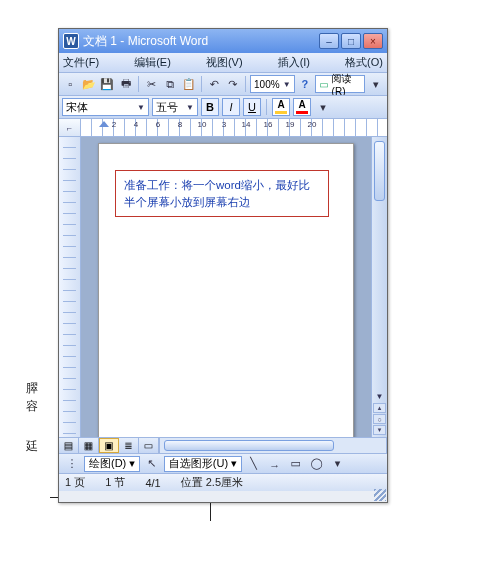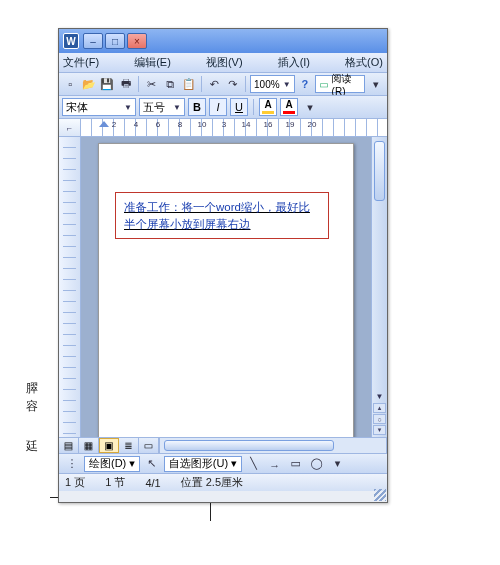--- a/index.html
+++ b/index.html
@@ -16,40 +16,40 @@
   .menubar { background: linear-gradient(#e8effc,#c9d9f5); border-bottom: 1px solid #9fb7e2; padding: 2px 4px; display:flex; flex-wrap:wrap; gap:2px 8px; font-size:11px; color:#123;justify-content:space-between; }
   .menubar span { cursor: default; }
   
   .toolbar { background: linear-gradient(#e6eefb,#c6d7f3); border-bottom: 1px solid #9fb7e2; padding: 2px 3px; display:flex; align-items:center; gap:2px; flex-wrap:nowrap; overflow:hidden; }
   .tbtn { width: 18px; height: 18px; border: 1px solid transparent; border-radius: 2px; display:flex; align-items:center; justify-content:center; font-size: 11px; color:#334; }
   .tsep { width:1px; height:16px; background:#9fb7e2; margin:0 2px; }
   .zoombox, .readbox { height:18px; border:1px solid #7aa0e0; background:#fff; display:flex; align-items:center; padding:0 3px; font-size:10px; gap:3px;}
   .zoombox span.arrow, .readbox span.arrow, .fontbox span.arrow, .sizebox span.arrow { font-size:8px; color:#335; }
   
   .fmtbar { background: linear-gradient(#e6eefb,#c6d7f3); border-bottom:1px solid #9fb7e2; padding:2px 3px; display:flex; align-items:center; gap:3px; overflow:hidden;}
-  .fontbox { height:18px; width:74px; border:1px solid #7aa0e0; background:#fff; display:flex; align-items:center; padding:0 3px; font-size:11px; justify-content:space-between;}
+  .fontbox { height:18px; width:87px; border:1px solid #7aa0e0; background:#fff; display:flex; align-items:center; padding:0 3px; font-size:11px; justify-content:space-between;}
   .sizebox { height:18px; width:46px; border:1px solid #7aa0e0; background:#fff; display:flex; align-items:center; padding:0 3px; font-size:11px; justify-content:space-between;}
   .fmtbtn { width:18px; height:18px; border:1px solid #7aa0e0; background:#e8f0ff; display:flex; align-items:center; justify-content:center; font-size:11px; }
   .colorbox { width:18px; height:18px; border:1px solid #7aa0e0; background:#fff; position:relative; }
   .colorbox .A { position:absolute; top:0; left:0; right:0; text-align:center; font-size:10px; font-weight:bold; color:#000;}
   .colorbox .bar { position:absolute; bottom:1px; left:2px; right:2px; height:3px; }
   
   .ruler { height:18px; background:linear-gradient(#f7fbff,#dbe6f7); border-bottom:1px solid #9fb7e2; display:flex;}
   .ruler-left { width:22px; border-right:1px solid #9fb7e2; display:flex; align-items:center; justify-content:center; font-size:9px; color:#557;}
   .ruler-track { flex:1; position:relative; background:#fff; }
   .ruler-track::before { content:""; position:absolute; left:0; top:0; bottom:0; right:0; background:repeating-linear-gradient(to right, transparent 0 10px, #9fb7e2 10px 11px);}
   .ruler-nums { position:absolute; left:0; right:0; top:1px; display:flex; font-size:8px; color:#335; }
   .ruler-nums span { width:22px; text-align:center; }
   .indent-tri { position:absolute; left:18px; top:2px; width:0; height:0; border-left:5px solid transparent; border-right:5px solid transparent; border-bottom:6px solid #6a90d8; }
   
   .docwrap { position:relative; height:300px; display:flex; background:#aab9d2; }
   .vruler { width:22px; background:linear-gradient(to right,#eef4ff,#d3e0f5); border-right:1px solid #9fb7e2; position:relative;}
   .vruler::before { content:""; position:absolute; left:4px; right:4px; top:0; bottom:0; background:repeating-linear-gradient(to bottom, transparent 0 10px, #9fb7e2 10px 11px);}
   .page-scroll { flex:1; overflow:auto; position:relative; background:#9cb0cf;}
-  .page { margin:6px auto 20px; width:256px; min-height:360px; background:#fff; border:1px solid #999; box-shadow:1px 1px 3px rgba(0,0,0,0.35); position:relative; padding:48px 16px;text-decoration:underline;}
+  .page { margin:6px auto 20px; width:256px; min-height:360px; background:#fff; border:1px solid #999; box-shadow:1px 1px 3px rgba(0,0,0,0.35); position:relative; padding:26px 16px;}
   .textbox { border:1.5px solid #c0362c; padding:6px 8px; width:214px; min-height:46px; color:#1a3fb0; font-size:11.5px; line-height:1.45; }
   .vscroll { width:16px; background:linear-gradient(to right,#dce7f8,#c4d5f0); border-left:1px solid #9fb7e2; position:relative;}
   .vscroll .thumb { position:absolute; left:2px; right:2px; top:4px; height:60px; background:linear-gradient(#f2f7ff,#bcd0f0); border:1px solid #7aa0e0; border-radius:3px;}
   .vscroll .sbtn { position:absolute; left:1px; right:1px; height:14px; display:flex; align-items:center; justify-content:center; font-size:8px; color:#335;}
   .vscroll .up { top:0; } .vscroll .dn { bottom:34px; }
   .vscroll .nav { position:absolute; left:1px; right:1px; bottom:2px; display:flex; flex-direction:column; gap:1px; }
   .vscroll .nav div { height:10px; background:#dbe6f8; border:1px solid #9fb7e2; font-size:7px; display:flex; align-items:center; justify-content:center; color:#446;}
   
   .hscrollrow { height:16px; background:linear-gradient(#e6eefb,#c6d7f3); border-top:1px solid #9fb7e2; display:flex; align-items:stretch;}
   .viewbtn { width:20px; border-right:1px solid #9fb7e2; display:flex; align-items:center; justify-content:center; font-size:10px; }
@@ -70,20 +70,21 @@
 <div class="bg-hint" style="top:380px">臎</div>
 <div class="bg-hint" style="top:398px">容</div>
 <div class="bg-hint" style="top:438px">廷</div>
 <div class="bg-line" style="left:50px; top:497px; width:160px; height:1px;"></div>
 <div class="bg-line" style="left:210px; top:497px; width:1px; height:24px;"></div>
 
 <div class="stage">
 
   <div class="titlebar">
     <div class="wicon">W</div>
+    <div class="title-text">文档 1 - Microsoft Word</div>
     <div class="winbtns">
       <div class="winbtn">–</div>
       <div class="winbtn">□</div>
       <div class="winbtn close">×</div>
     </div>
   </div>
 
   <div class="menubar">
     <span>文件(F)</span>
     <span>编辑(E)</span>

